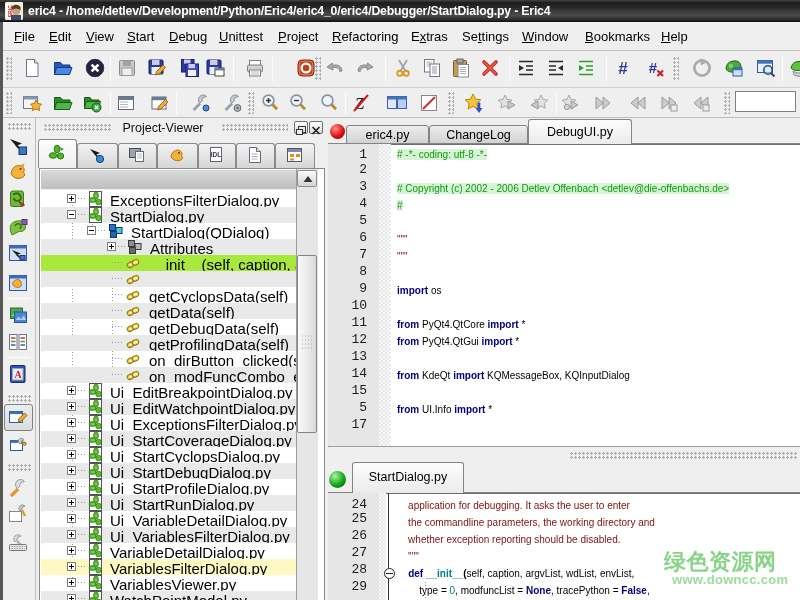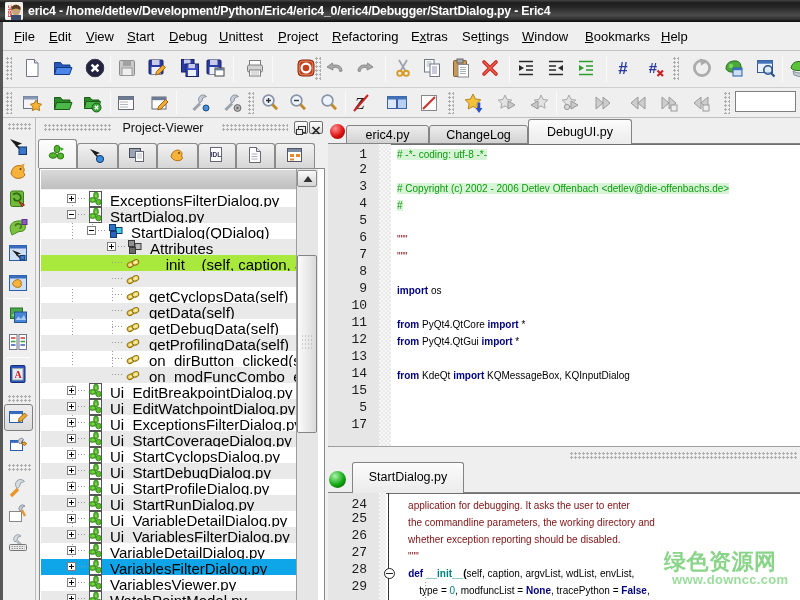--- a/index.html
+++ b/index.html
@@ -668,21 +668,21 @@
     <span style="left:69px">Ui_VariablesFilterDialog.py</span>
   </div>
 <div class="trow" style="top:543px">
     <div class="exp plus" style="left:26px"></div>
     <i class="hs" style="left:37px;width:9px"></i>
     <svg class="ti" style="left:47px" width="16" height="16">
       <use href="#ipy"></use>
     </svg>
     <span style="left:69px">VariableDetailDialog.py</span>
   </div>
-<div class="trow" style="top:559px;background:#0ea5e9">
+<div class="trow" style="top:559px;background:#fef9c3">
     <div class="exp plus" style="left:26px"></div>
     <i class="hs" style="left:37px;width:9px"></i>
     <svg class="ti" style="left:47px" width="16" height="16">
       <use href="#ipy"></use>
     </svg>
     <span style="left:69px">VariablesFilterDialog.py</span>
   </div>
 <div class="trow" style="top:575px">
     <div class="exp plus" style="left:26px"></div>
     <i class="hs" style="left:37px;width:9px"></i>
@@ -745,20 +745,21 @@
 <div><span class="ds">"""</span></div>
 <div><span class="ds">"""</span></div>
 <div>&nbsp;</div>
 <div><span class="kw">import</span> os</div>
 <div>&nbsp;</div>
 <div><span class="kw">from</span> PyQt4.QtCore <span class="kw">import</span> *</div>
 <div><span class="kw">from</span> PyQt4.QtGui <span class="kw">import</span> *</div>
 <div>&nbsp;</div>
 <div><span class="kw">from</span> KdeQt <span class="kw">import</span> KQMessageBox, KQInputDialog</div>
 <div>&nbsp;</div>
+<div><span class="kw">from</span> UI.Info <span class="kw">import</span> *</div>
 </div>
 <div class="hhdl" style="left:570px;top:452px;width:228px"></div>
 <div class="led" style="left:329px;top:471px;width:17px;height:17px;background:radial-gradient(circle at 35% 30%,#a9f3a9,#12a812 55%,#034d03)"></div>
 <div class="etab on" style="left:352px;top:462px;width:112px;height:31px;line-height:29px">StartDialog.py</div>
 <div class="abs" style="left:328px;top:492px;width:472px;height:1px;background:#848484;z-index:2"></div>
 <div class="abs" id="ed2"></div>
 <div class="gut" style="left:328px;top:493px;width:51px;height:107px">
 <div style="padding-top:3px">24</div>
     <div>25</div>
     <div>26</div>

